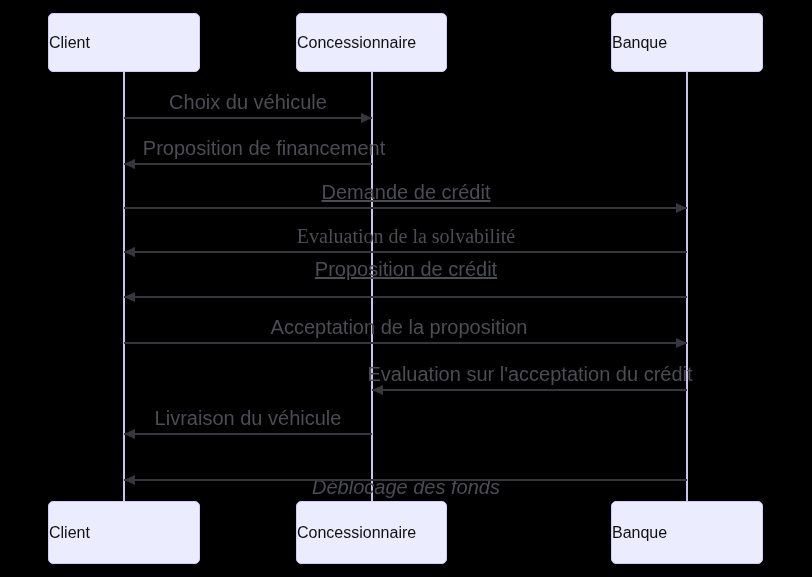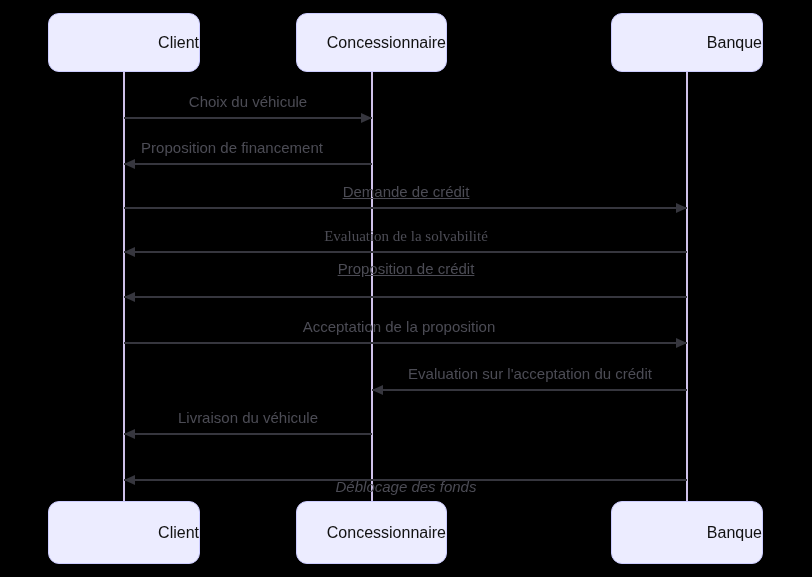--- a/index.html
+++ b/index.html
@@ -12,41 +12,41 @@
     width: 812px;
     height: 577px;
     background: var(--background, #000);
     overflow: hidden;
     font-family: "Liberation Sans", "DejaVu Sans", sans-serif;
   }
   .actor {
     position: absolute;
     background: var(--actor_fill, #ECECFF);
     border: 1px solid var(--actor_border, #CCCCFF);
-    border-radius: 11px;
+    border-radius: 5px;
     display: flex;
     align-items: center;
-    justify-content: flex-end;
+    justify-content: flex-start;
     box-sizing: border-box;
   }
   .actor-label {
     color: var(--actor_text, #111);
     font-size: 16px;
     white-space: nowrap;
   }
   .lifeline {
     position: absolute;
     width: 2px;
     background: var(--lifeline, #CFC2EA);
   }
   .msg-label {
     position: absolute;
     transform: translateX(-50%);
     color: var(--message_text, #4C4C55);
-    font-size: 15px;
+    font-size: 20px;
     line-height: 20px;
     height: 20px;
     white-space: nowrap;
   }
   .msg-line {
     position: absolute;
     height: 2px;
     background: var(--message_line, #36363E);
   }
   .arrow {
@@ -78,21 +78,21 @@
     <span class="actor-label">Banque</span>
   </div>
 
   <div>
     <div class="msg-label" style="left:248px; top:92px;">Choix du véhicule</div>
     <div class="msg-line" style="left:124px; top:117px; width:248px;"></div>
     <div class="arrow right" style="left:361px; top:113px;"></div>
   </div>
 
   <div>
-    <div class="msg-label" style="left:232px; top:138px;">Proposition de financement</div>
+    <div class="msg-label" style="left:264px; top:138px;">Proposition de financement</div>
     <div class="msg-line" style="left:124px; top:163px; width:248px;"></div>
     <div class="arrow left" style="left:124px; top:159px;"></div>
   </div>
 
   <div>
     <div class="msg-label" style="left:406px; top:182px;text-decoration:underline;">Demande de crédit</div>
     <div class="msg-line" style="left:124px; top:207px; width:563px;"></div>
     <div class="arrow right" style="left:676px; top:203px;"></div>
   </div>
 

